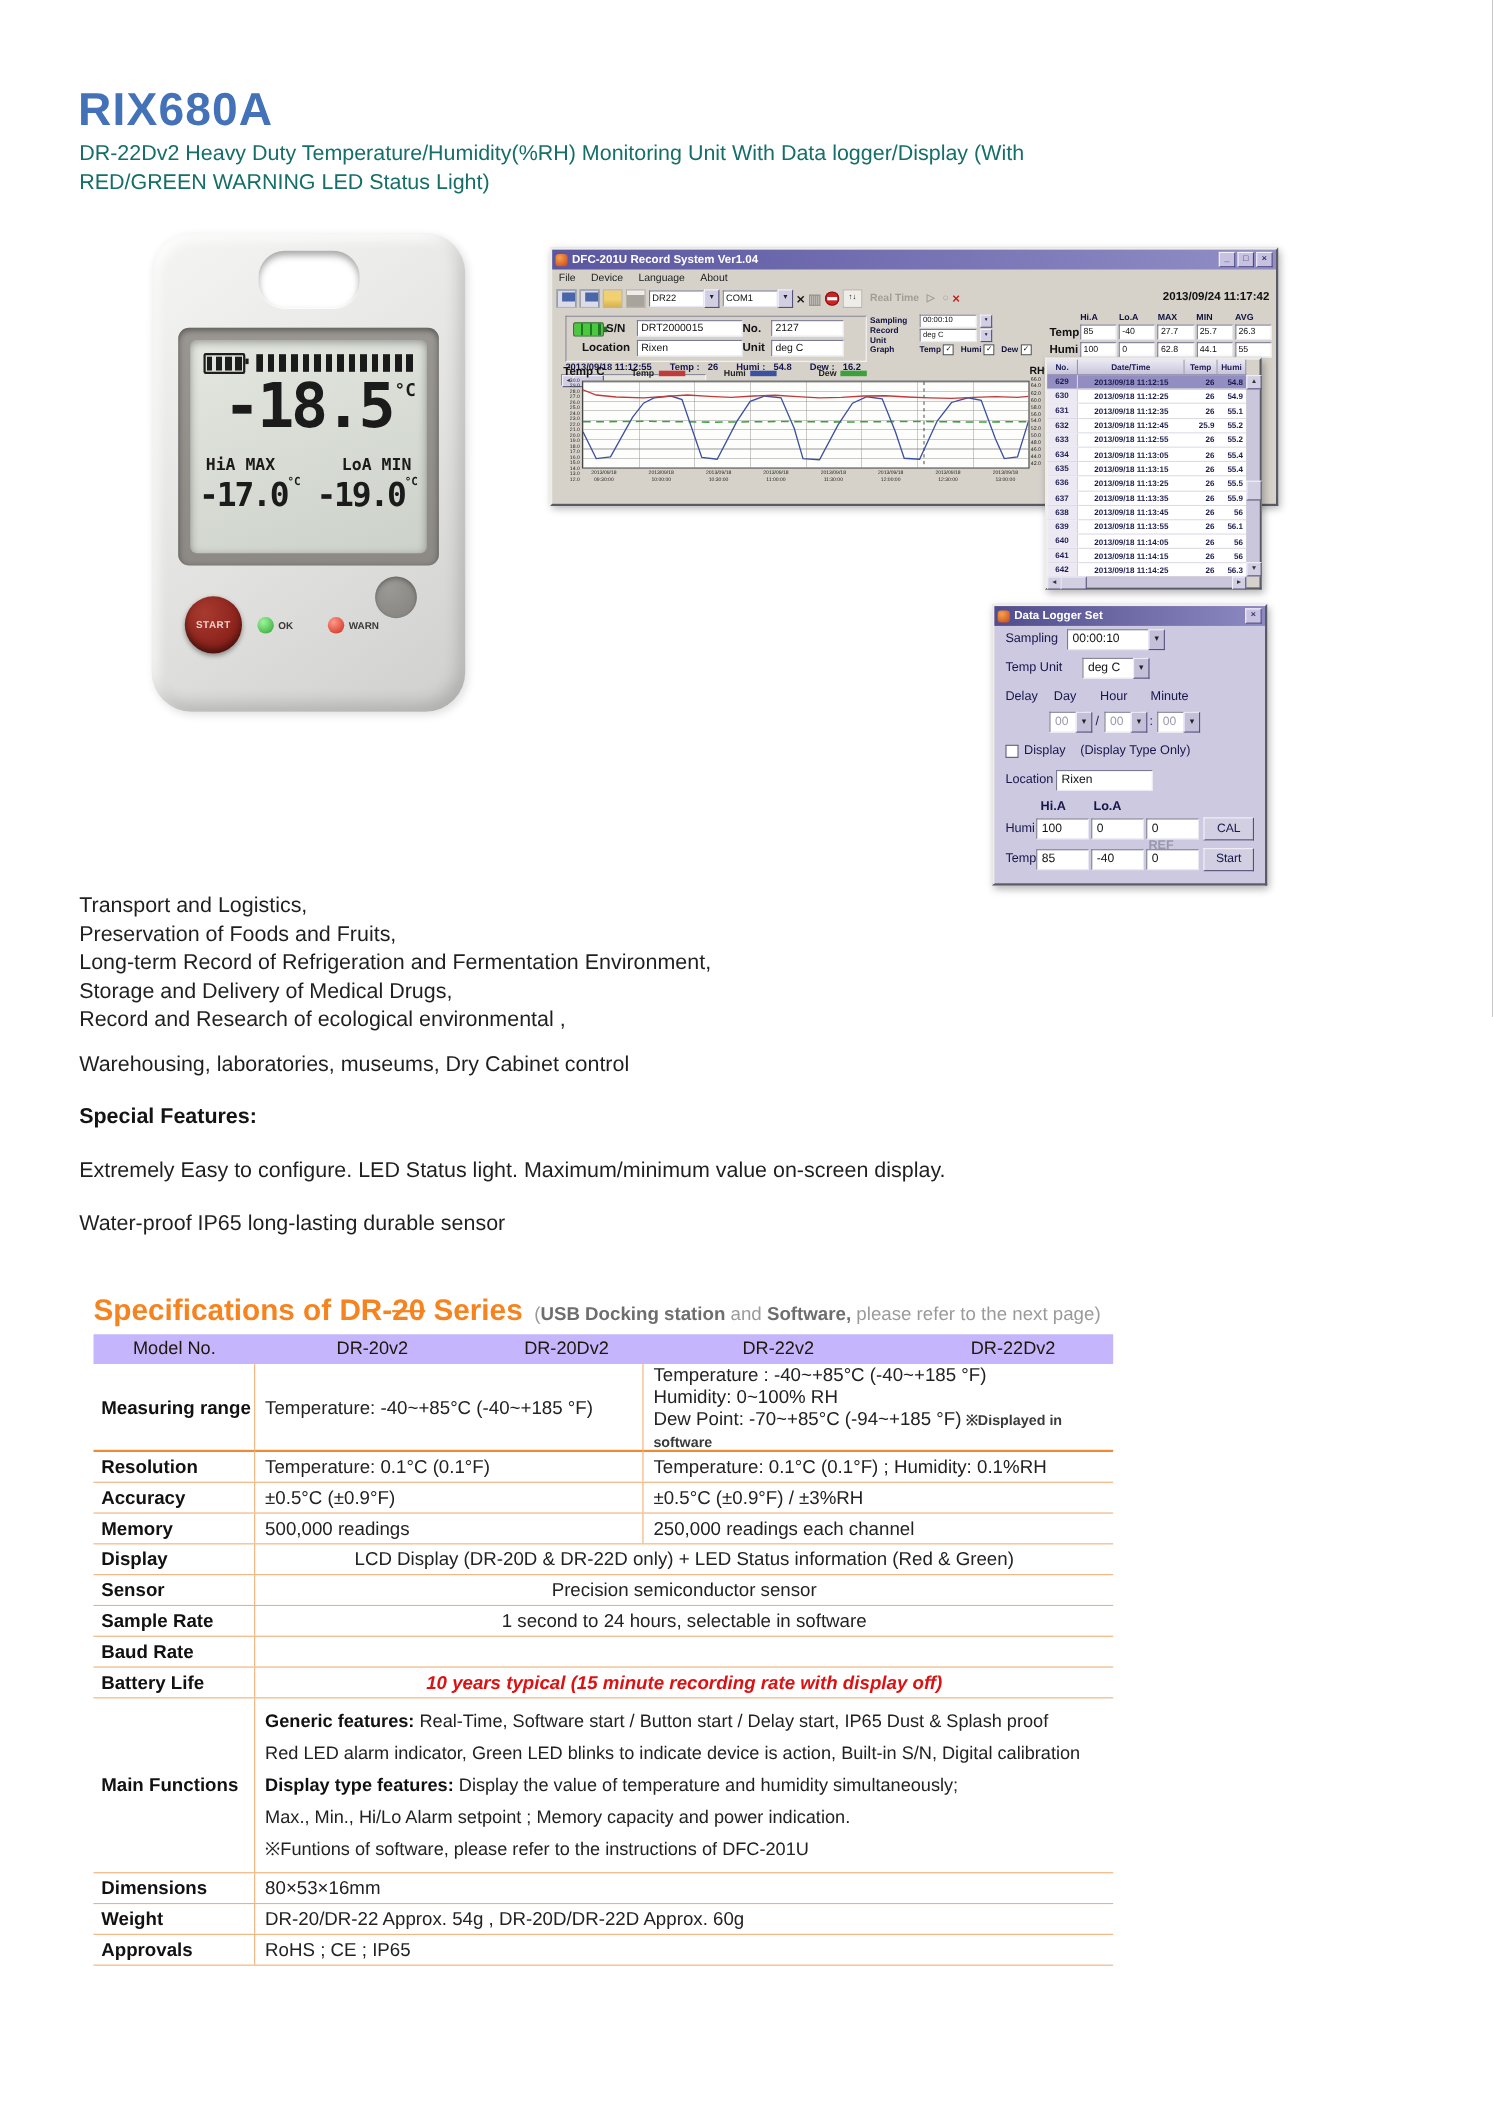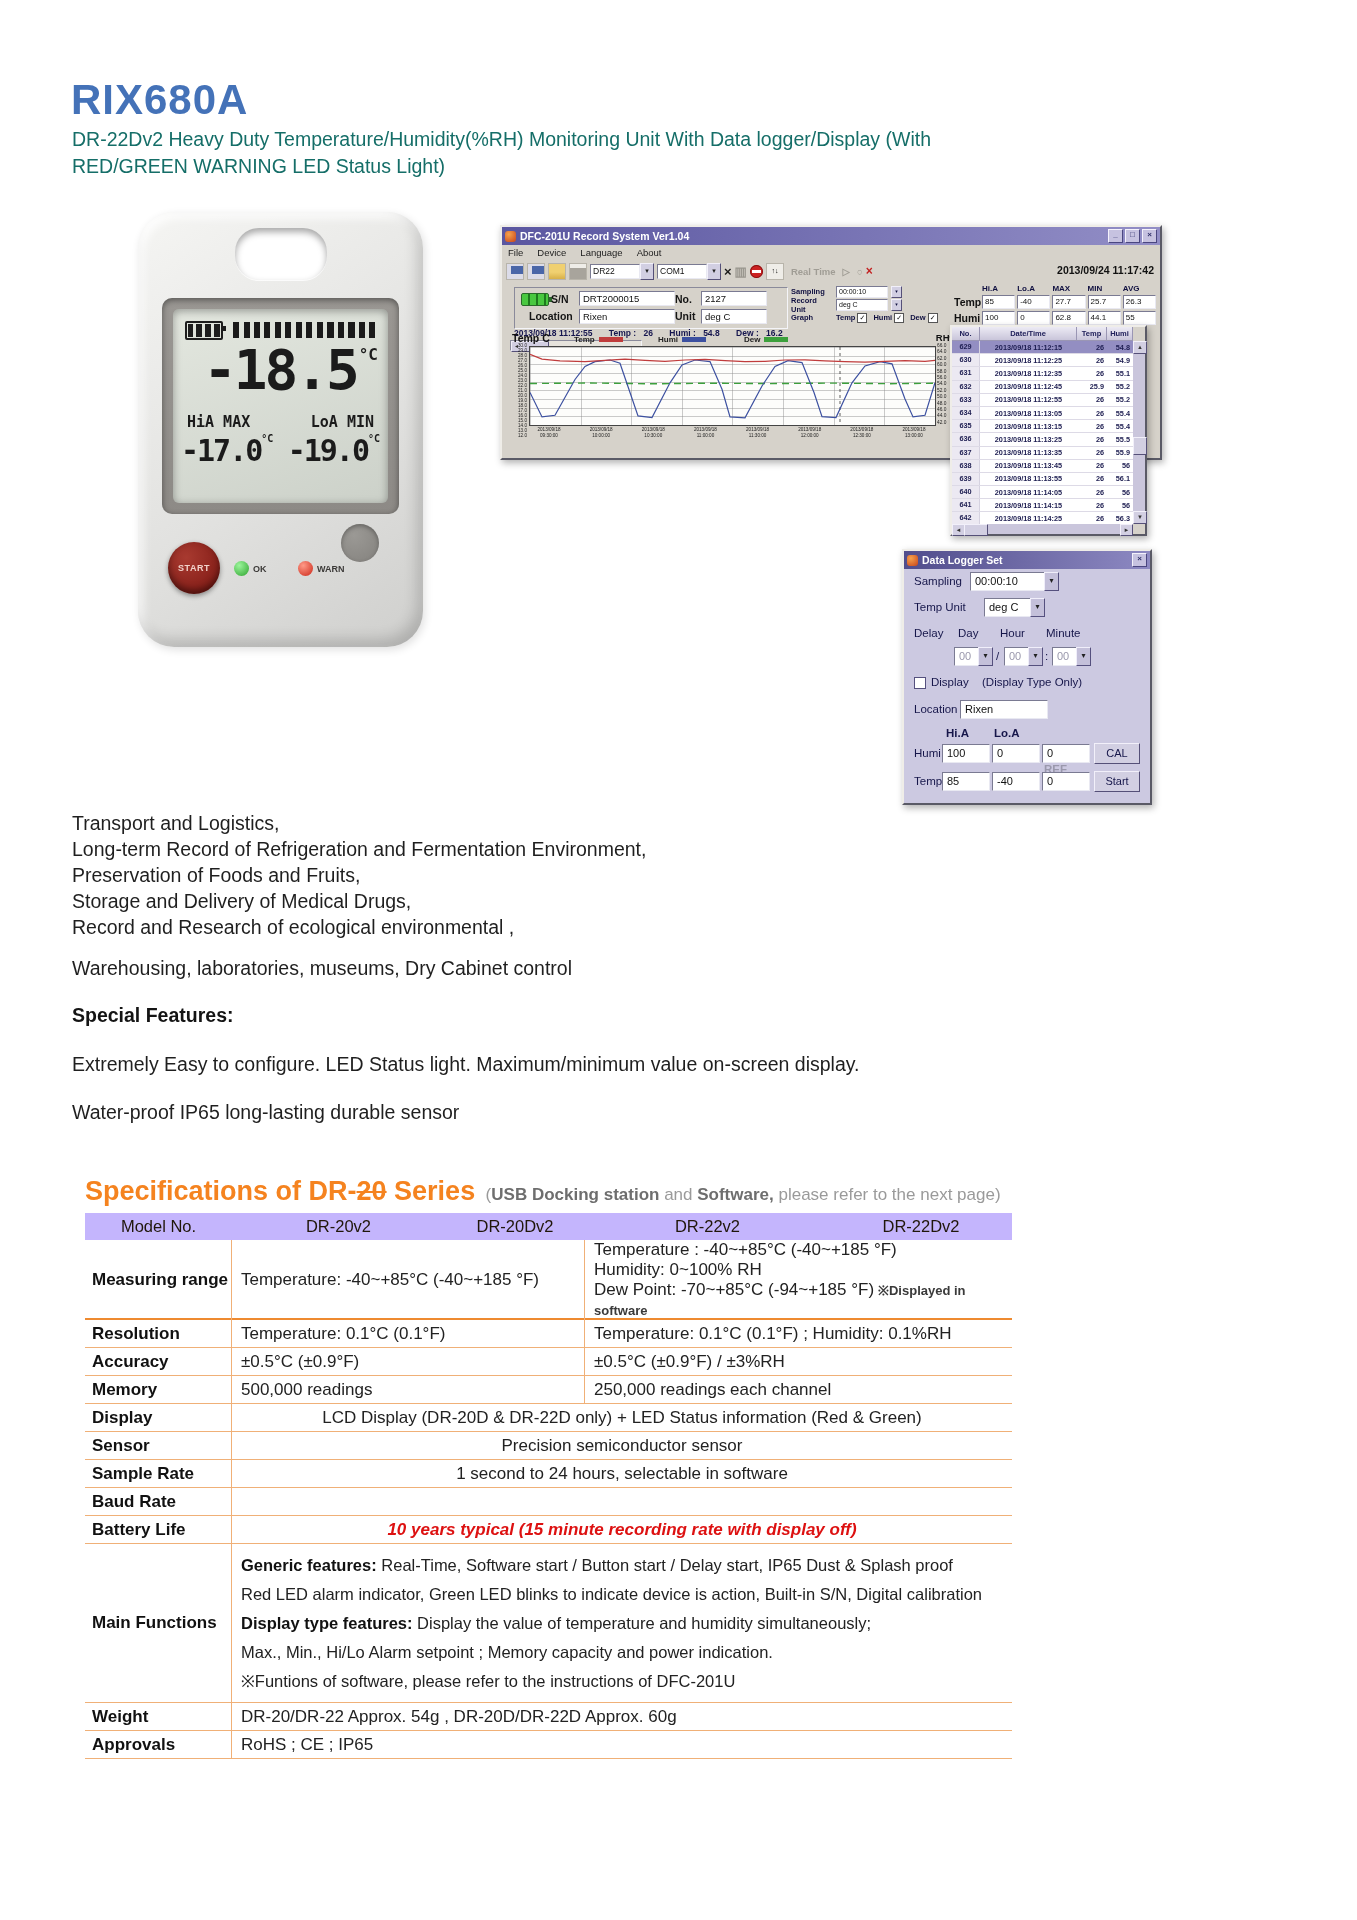--- a/index.html
+++ b/index.html
@@ -602,22 +602,22 @@
     <span class="dlab" style="left:10px;top:224px;">Temp</span>
     <span class="dfld fld" style="left:38px;top:221px;width:38px;">85</span>
     <span class="dfld fld" style="left:88px;top:221px;width:38px;">-40</span>
     <span class="dfld fld" style="left:138px;top:221px;width:38px;">0</span>
     <span class="dbtn raised" style="left:190px;top:220px;">Start</span>
   </div>
 
   <div class="apps">
 
   <div>Transport and Logistics,</div>
+      <div>Preservation of Foods and Fruits,</div>
       <div>Long-term Record of Refrigeration and Fermentation Environment,</div>
-      <div>Preservation of Foods and Fruits,</div>
       <div>Storage and Delivery of Medical Drugs,</div>
       <div>Record and Research of ecological environmental ,</div>
     </div>
   <div class="apps2">Warehousing, laboratories, museums, Dry Cabinet control</div>
   <div class="feat-h">Special Features:</div>
   <div class="feat1">Extremely Easy to configure. LED Status light. Maximum/minimum value on-screen display.</div>
   <div class="feat2">Water-proof IP65 long-lasting durable sensor</div>
 
   <div class="spec-h">
     <span class="big"><span>Specifications of DR-</span><span class="strike">20</span><span> Series</span></span>
@@ -690,20 +690,24 @@
       <div class="lab vline">Main Functions</div>
       <div class="mf">
         <div><b>Generic features:</b><span> Real-Time, Software start / Button start / Delay start, IP65 Dust &amp; Splash proof</span></div>
         <div>Red LED alarm indicator, Green LED blinks to indicate device is action, Built-in S/N, Digital calibration</div>
         <div><b>Display type features:</b><span> Display the value of temperature and humidity simultaneously;</span></div>
         <div>Max., Min.,  Hi/Lo Alarm setpoint ; Memory capacity and power indication.</div>
         <div>※Funtions of software, please refer to the instructions of DFC-201U</div>
       </div>
     </div>
 
+    <div class="srow full h27">
+      <div class="lab vline">Dimensions</div>
+      <div class="cell">80×53×16mm</div>
+    </div>
 
     <div class="srow full h27">
       <div class="lab vline">Weight</div>
       <div class="cell">DR-20/DR-22 Approx. 54g , DR-20D/DR-22D Approx. 60g</div>
     </div>
 
     <div class="srow full h27">
       <div class="lab vline">Approvals</div>
       <div class="cell">RoHS ; CE ; IP65</div>
     </div>

